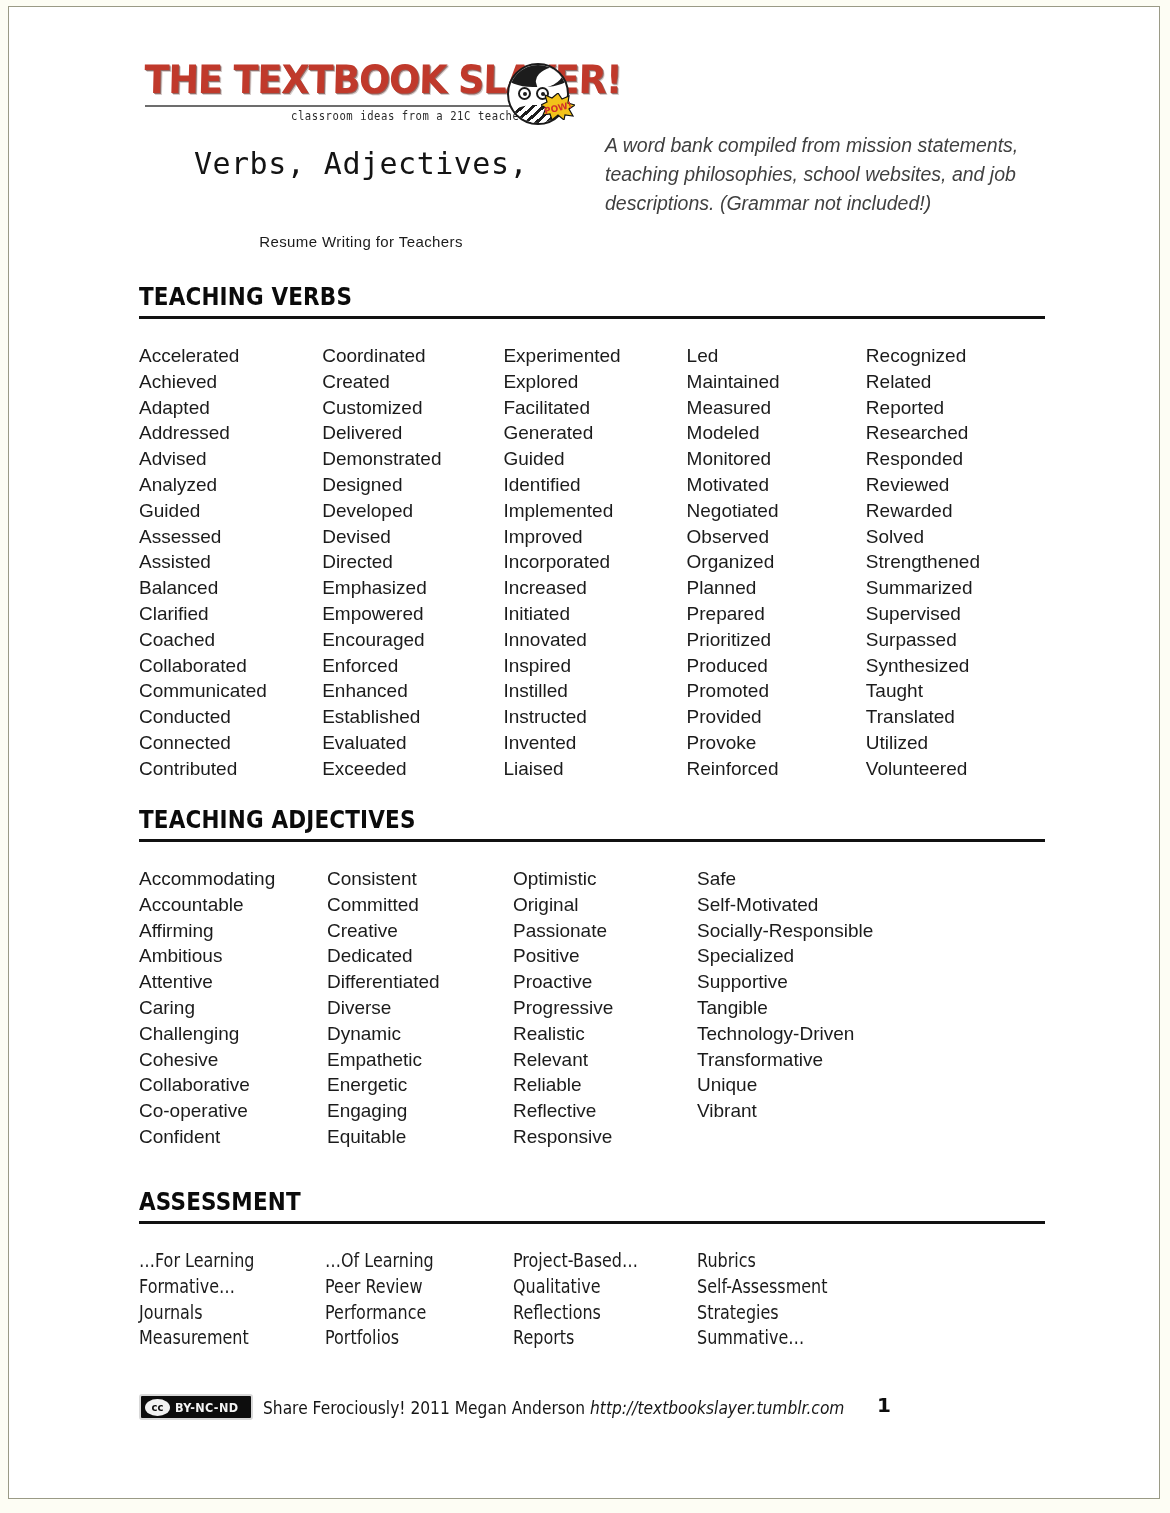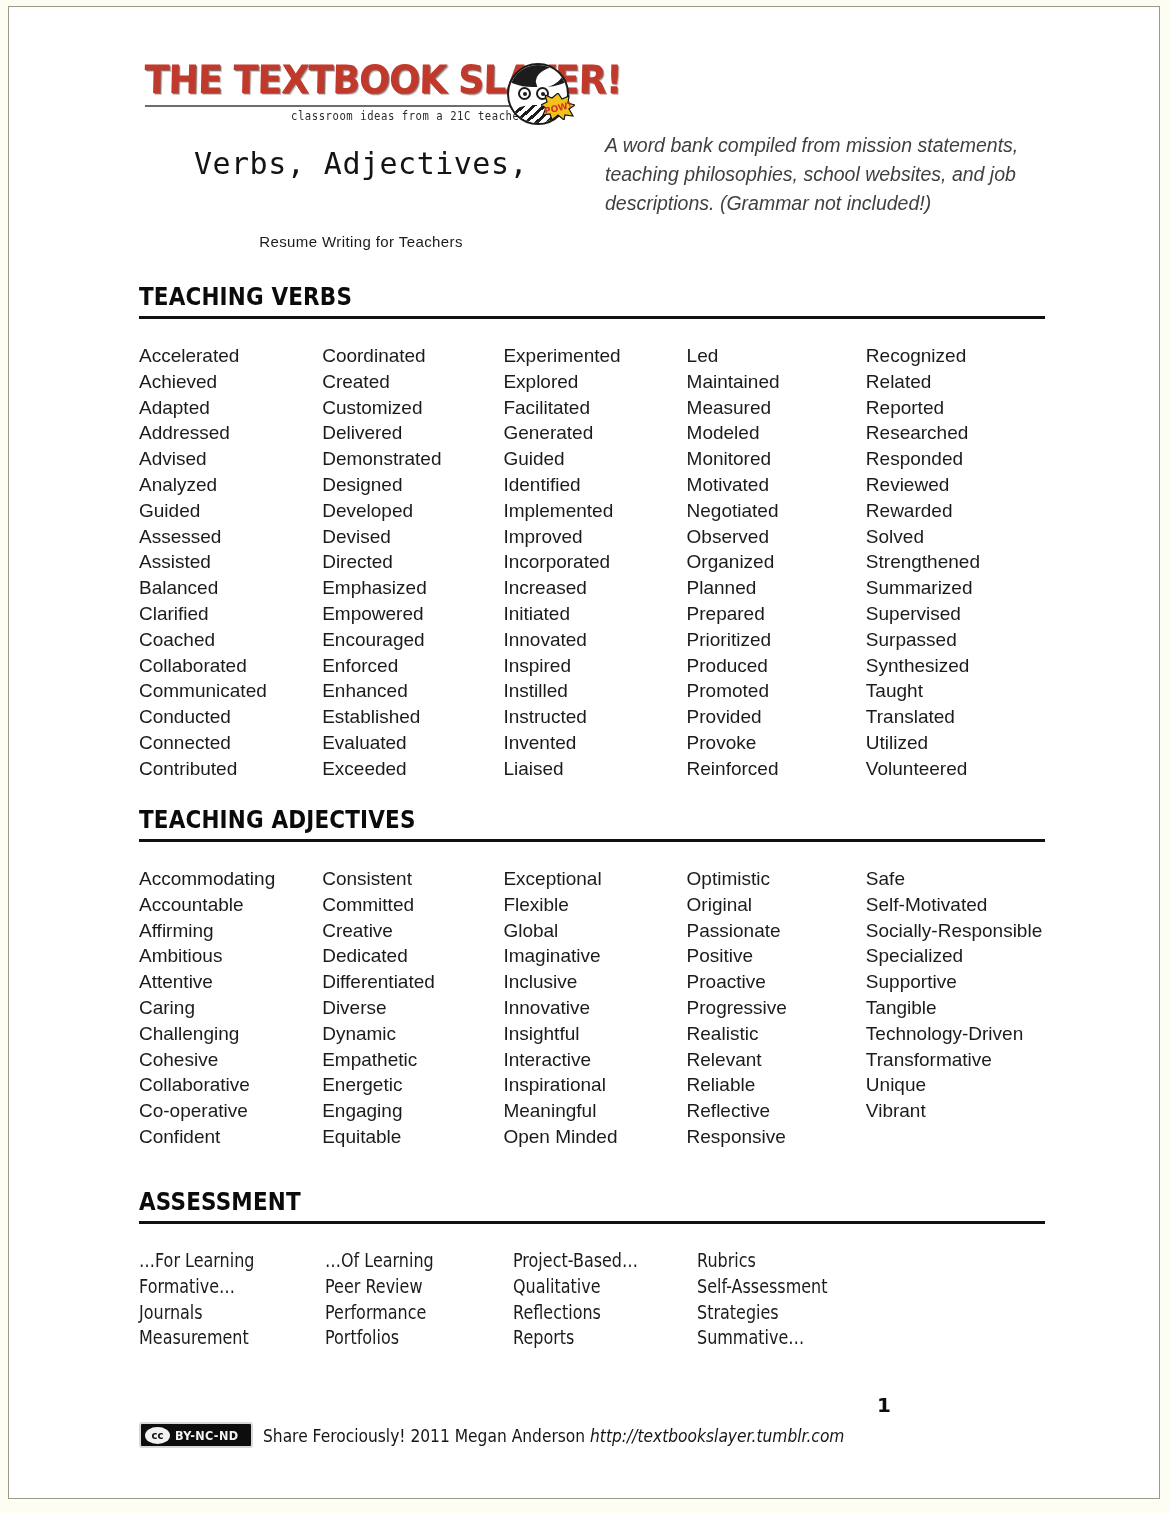--- a/index.html
+++ b/index.html
@@ -259,21 +259,20 @@
 
   
   #footer-block {
     position: absolute;
     left: 130px;
     top: 1383px;
     width: 906px;
     height: 34px;
     display: flex;
     align-items: center;
-    margin-top: 28px;
   }
   #cc-badge {
     display: flex;
     align-items: center;
     height: 26px;
     background: #0d0d0d;
     border: 2px solid #d9d9d9;
     border-radius: 3px;
     padding: 0 6px 0 4px;
     box-sizing: border-box;
@@ -488,33 +487,20 @@
             <div class="word-item">Creative</div>
             <div class="word-item">Dedicated</div>
             <div class="word-item">Differentiated</div>
             <div class="word-item">Diverse</div>
             <div class="word-item">Dynamic</div>
             <div class="word-item">Empathetic</div>
             <div class="word-item">Energetic</div>
             <div class="word-item">Engaging</div>
             <div class="word-item">Equitable</div>
           </div>
-        <div class="word-col c3">
-            <div class="word-item">Exceptional</div>
-            <div class="word-item">Flexible</div>
-            <div class="word-item">Global</div>
-            <div class="word-item">Imaginative</div>
-            <div class="word-item">Inclusive</div>
-            <div class="word-item">Innovative</div>
-            <div class="word-item">Insightful</div>
-            <div class="word-item">Interactive</div>
-            <div class="word-item">Inspirational</div>
-            <div class="word-item">Meaningful</div>
-            <div class="word-item">Open Minded</div>
-          </div>
         <div class="word-col c4">
             <div class="word-item">Optimistic</div>
             <div class="word-item">Original</div>
             <div class="word-item">Passionate</div>
             <div class="word-item">Positive</div>
             <div class="word-item">Proactive</div>
             <div class="word-item">Progressive</div>
             <div class="word-item">Realistic</div>
             <div class="word-item">Relevant</div>
             <div class="word-item">Reliable</div>

